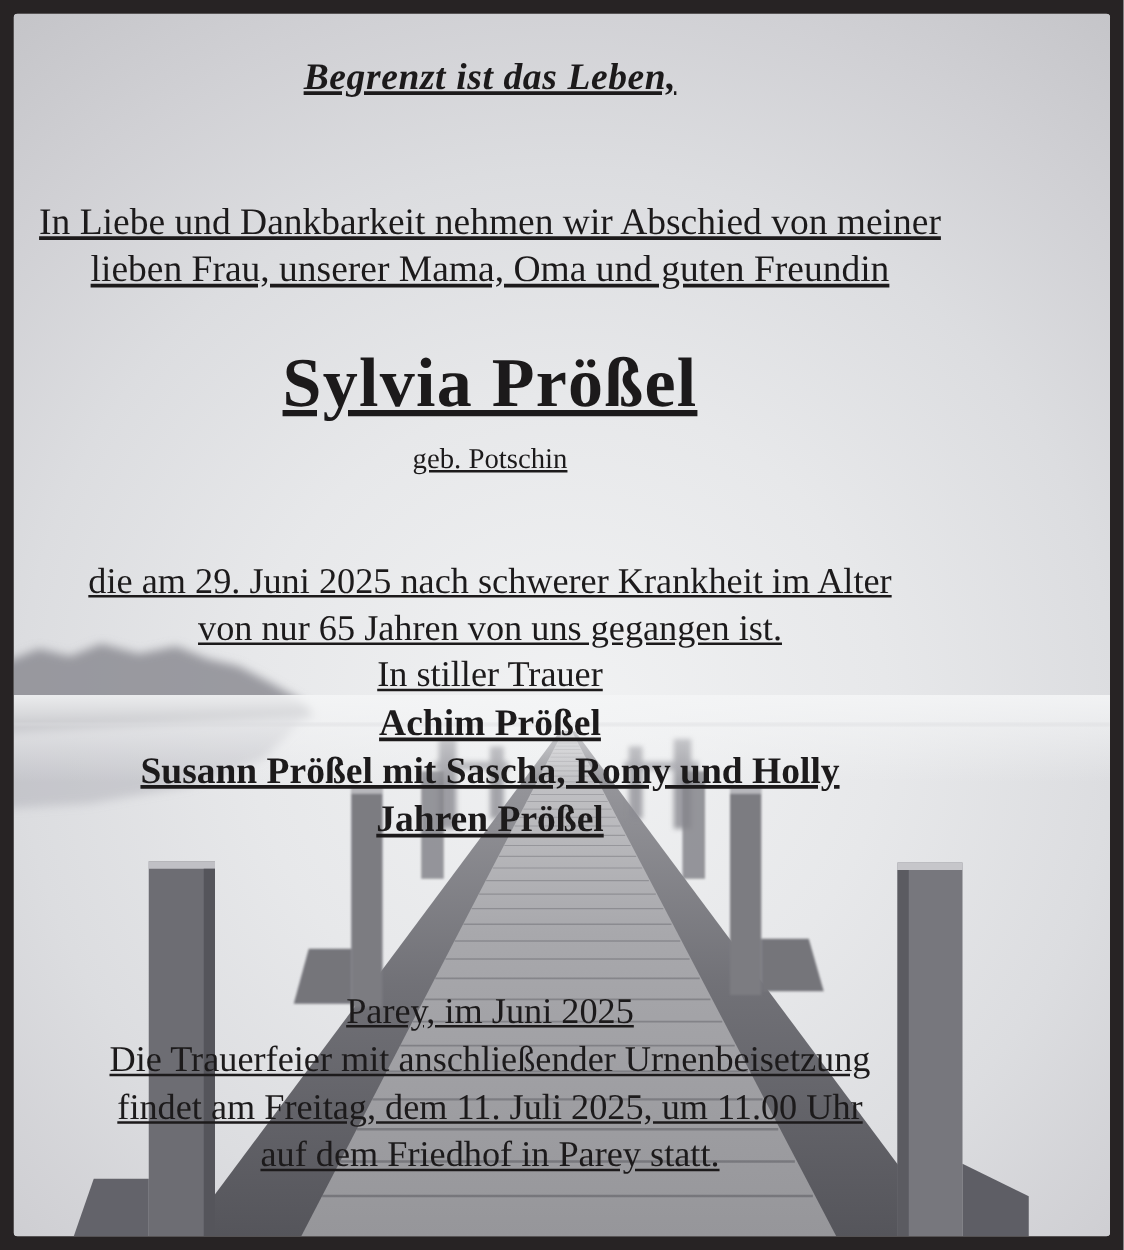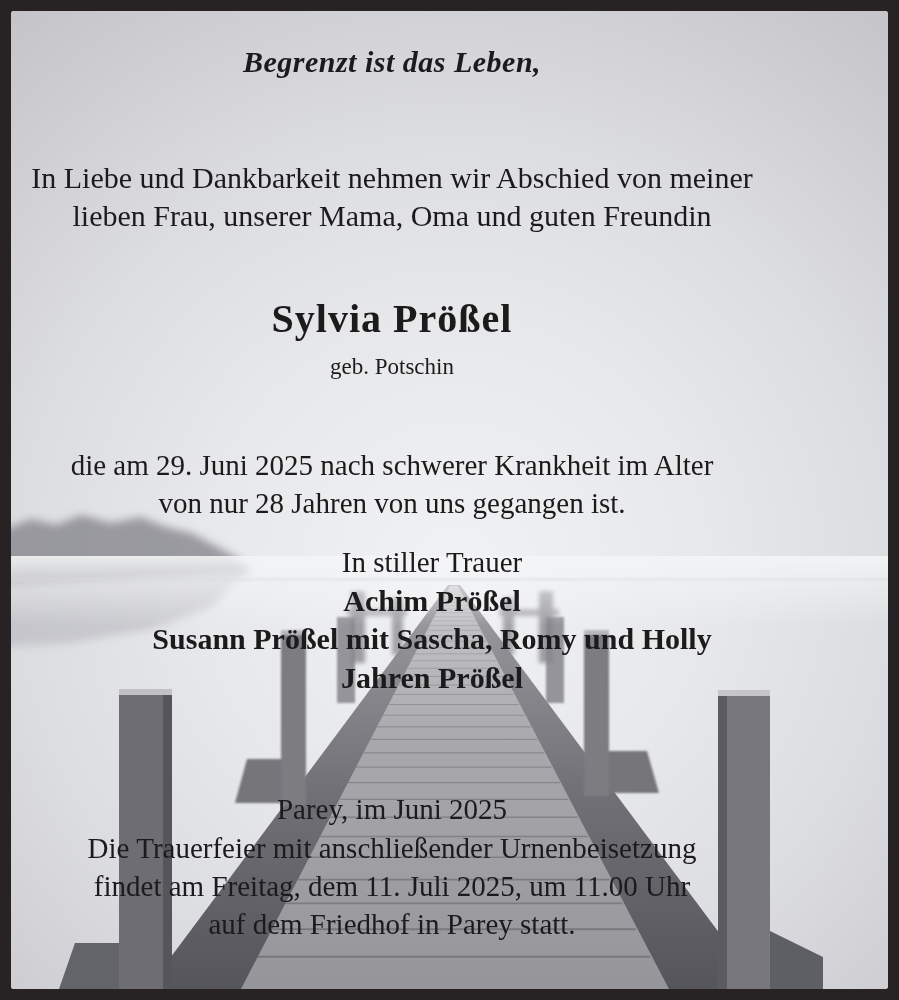--- a/index.html
+++ b/index.html
@@ -24,57 +24,56 @@
     background: #d9d9dc;
   }
   .photo svg { display: block; }
 
   .text-layer {
     position: absolute;
     inset: 0;
     color: #1c1a1b;
     text-align: center;
   }
-  .tblock { position: absolute; left: 0; width: 784px; }
+  .tblock { position: absolute; left: 0; width: 784px; text-decoration: underline; }
 
   .epigraph {
     top: 43px;
     font-size: 30px;
     font-weight: bold;
     font-style: italic;
     line-height: 38px;
     letter-spacing: 0.5px;
   }
   .intro {
     top: 159px;
     font-size: 30px;
     line-height: 38px;
   }
   .deceased-name {
-    top: 282px;
-    font-size: 40px;
+    top: 270px;
+    font-size: 56px;
     font-weight: bold;
     line-height: 74px;
     letter-spacing: 1px;
   }
   .maiden-name {
     top: 348px;
     font-size: 23px;
     line-height: 38px;
   }
   .death-text {
     top: 446px;
     font-size: 29px;
     line-height: 38px;
   }
   .mourning {
-    top: 543px;
+    top: 521px;
     font-size: 29px;
     line-height: 38.5px;
-    margin-left: 40px;
   }
   .mourning .mourner { font-weight: bold; font-size: 30px; }
   .place-date {
     top: 748px;
     font-size: 29px;
     line-height: 38px;
     margin-top: 42px;
   }
   .funeral-info {
     top: 829px;
@@ -226,21 +225,21 @@
       <div>In Liebe und Dankbarkeit nehmen wir Abschied von meiner</div>
       <div>lieben Frau, unserer Mama, Oma und guten Freundin</div>
     </div>
 
     <div class="tblock deceased-name">Sylvia Prößel</div>
 
     <div class="tblock maiden-name">geb. Potschin</div>
 
     <div class="tblock death-text">
       <div>die am 29. Juni 2025 nach schwerer Krankheit im Alter</div>
-      <div>von nur 28 Jahren von uns gegangen ist.</div>
+      <div>von nur 65 Jahren von uns gegangen ist.</div>
     </div>
 
     <div class="tblock mourning">
       <div>In stiller Trauer</div>
       <div class="mourner">Achim Prößel</div>
       <div class="mourner">Susann Prößel mit Sascha, Romy und Holly</div>
       <div class="mourner">Jahren Prößel</div>
     </div>
 
     <div class="tblock place-date">Parey, im Juni 2025</div>

